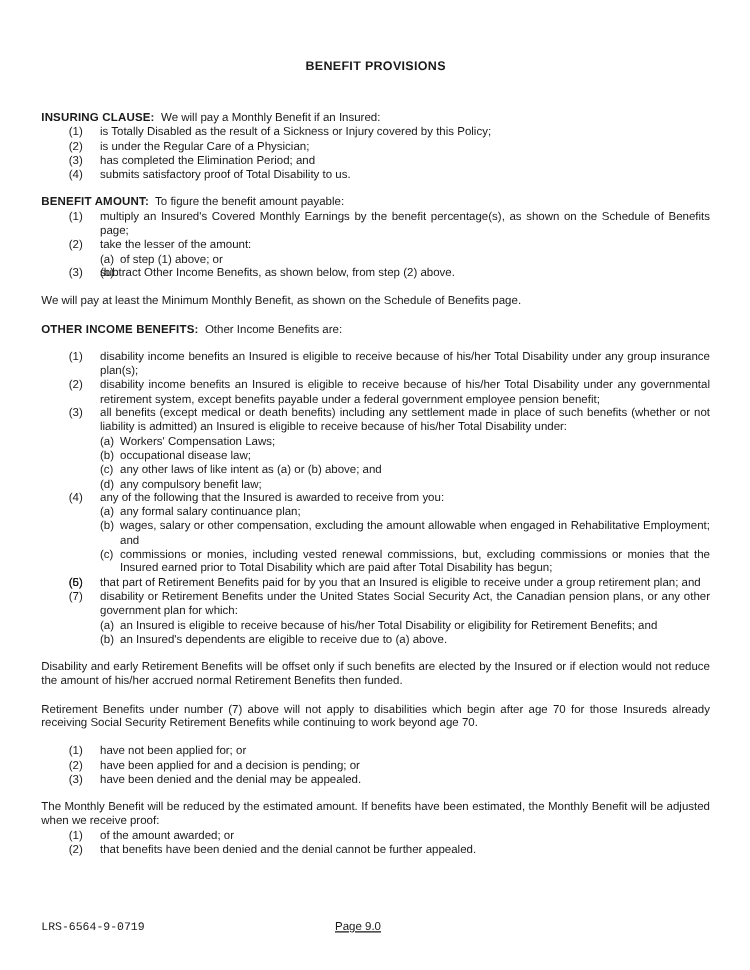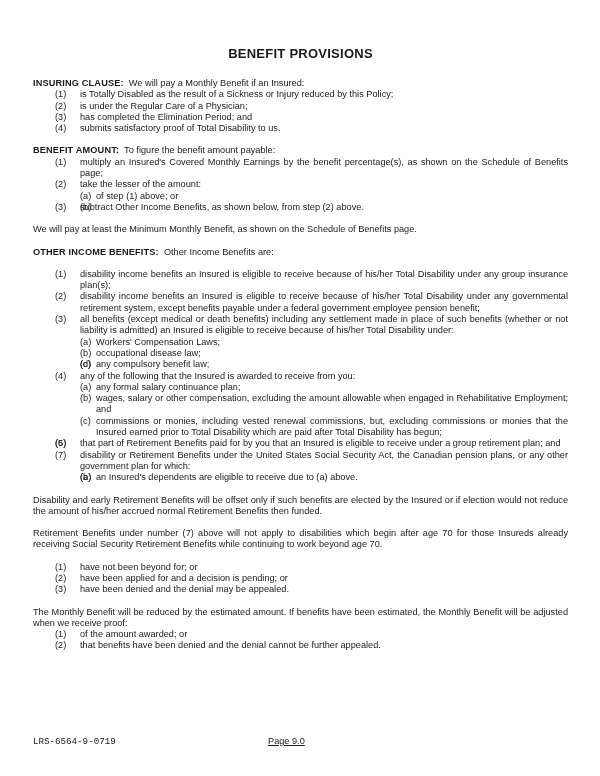--- a/index.html
+++ b/index.html
@@ -24,23 +24,23 @@
   }
   .content {
     position: absolute;
     left: 33px;
     top: 48px;
     width: 535px;
   }
   .doc-title {
     text-align: center;
     font-weight: bold;
-    font-size: 13px;
+    font-size: 10px;
     letter-spacing: 0.25px;
-    margin: 0 0 19px 0;
+    margin: 0 0 30px 0;
     line-height: 11px;
   }
   .para {
     font-size: 9.2px;
     line-height: 11.3px;
     text-align: justify;
     margin: 0;
   }
   .para.lead {
     text-align: left;
@@ -124,21 +124,21 @@
 
 <div class="page">
 
   <div class="content">
 
     <div class="doc-title">BENEFIT PROVISIONS</div>
 
     <p class="para lead"><span class="hd">INSURING CLAUSE:</span>&nbsp; <span>We will pay a Monthly Benefit if an Insured:</span></p>
 
     <ul class="lvl1">
-      <li><span class="mk">(1)</span><span>is Totally Disabled as the result of a Sickness or Injury reduced by this Policy;</span></li>
+      <li><span class="mk">(1)</span><span>is Totally Disabled as the result of a Sickness or Injury covered by this Policy;</span></li>
       <li><span class="mk">(2)</span><span>is under the Regular Care of a Physician;</span></li>
       <li><span class="mk">(3)</span><span>has completed the Elimination Period; and</span></li>
       <li><span class="mk">(4)</span><span>submits satisfactory proof of Total Disability to us.</span></li>
     </ul>
 
     <div class="gap-md"></div>
 
     <p class="para lead"><span class="hd">BENEFIT AMOUNT:</span>&nbsp; <span>To figure the benefit amount payable:</span></p>
 
     <ul class="lvl1">
@@ -162,54 +162,54 @@
 
     <div class="gap-md"></div>
 
     <ul class="lvl1">
       <li><span class="mk">(1)</span><span>disability income benefits an Insured is eligible to receive because of his/her Total Disability under any group insurance plan(s);</span></li>
       <li><span class="mk">(2)</span><span>disability income benefits an Insured is eligible to receive because of his/her Total Disability under any governmental retirement system, except benefits payable under a federal government employee pension benefit;</span></li>
       <li><span class="mk">(3)</span><span>all benefits (except medical or death benefits) including any settlement made in place of such benefits (whether or not liability is admitted) an Insured is eligible to receive because of his/her Total Disability under:</span>
         <ul class="lvl2">
           <li><span class="mk">(a)</span><span class="nowrap-left">Workers' Compensation Laws;</span></li>
           <li><span class="mk">(b)</span><span class="nowrap-left">occupational disease law;</span></li>
-          <li><span class="mk">(c)</span></li>
+          <li><span class="mk">(c)</span><span class="nowrap-left">any other laws of like intent as (a) or (b) above; and</span></li>
           <li><span class="mk">(d)</span><span class="nowrap-left">any compulsory benefit law;</span></li>
         </ul>
       </li>
       <li><span class="mk">(4)</span><span class="nowrap-left">any of the following that the Insured is awarded to receive from you:</span>
         <ul class="lvl2">
           <li><span class="mk">(a)</span><span class="nowrap-left">any formal salary continuance plan;</span></li>
           <li><span class="mk">(b)</span><span>wages, salary or other compensation, excluding the amount allowable when engaged in Rehabilitative Employment; and</span></li>
           <li><span class="mk">(c)</span><span>commissions or monies, including vested renewal commissions, but, excluding commissions or monies that the Insured earned prior to Total Disability which are paid after Total Disability has begun;</span></li>
         </ul>
       </li>
       <li><span class="mk">(5)</span></li>
       <li><span class="mk">(6)</span><span>that part of Retirement Benefits paid for by you that an Insured is eligible to receive under a group retirement plan; and</span></li>
       <li><span class="mk">(7)</span><span>disability or Retirement Benefits under the United States Social Security Act, the Canadian pension plans, or any other government plan for which:</span>
         <ul class="lvl2">
-          <li><span class="mk">(a)</span></li>
+          <li><span class="mk">(a)</span><span class="nowrap-left">an Insured is eligible to receive because of his/her Total Disability or eligibility for Retirement Benefits; and</span></li>
           <li><span class="mk">(b)</span><span class="nowrap-left">an Insured's dependents are eligible to receive due to (a) above.</span></li>
         </ul>
       </li>
     </ul>
 
     <div class="gap-md"></div>
 
     <p class="para">Disability and early Retirement Benefits will be offset only if such benefits are elected by the Insured or if election would not reduce the amount of his/her accrued normal Retirement Benefits then funded.</p>
 
     <div class="gap-md"></div>
 
     <p class="para">Retirement Benefits under number (7) above will not apply to disabilities which begin after age 70 for those Insureds already receiving Social Security Retirement Benefits while continuing to work beyond age 70.</p>
 
     <div class="gap-md"></div>
 
 
     <ul class="lvl1">
-      <li><span class="mk">(1)</span><span class="nowrap-left">have not been beyond for; or</span></li>
+      <li><span class="mk">(1)</span><span class="nowrap-left">have not been applied for; or</span></li>
       <li><span class="mk">(2)</span><span class="nowrap-left">have been applied for and a decision is pending; or</span></li>
       <li><span class="mk">(3)</span><span class="nowrap-left">have been denied and the denial may be appealed.</span></li>
     </ul>
 
     <div class="gap-md"></div>
 
     <p class="para">The Monthly Benefit will be reduced by the estimated amount.  If benefits have been estimated, the Monthly Benefit will be adjusted when we receive proof:</p>
 
     <ul class="lvl1">
       <li><span class="mk">(1)</span><span class="nowrap-left">of the amount awarded; or</span></li>

